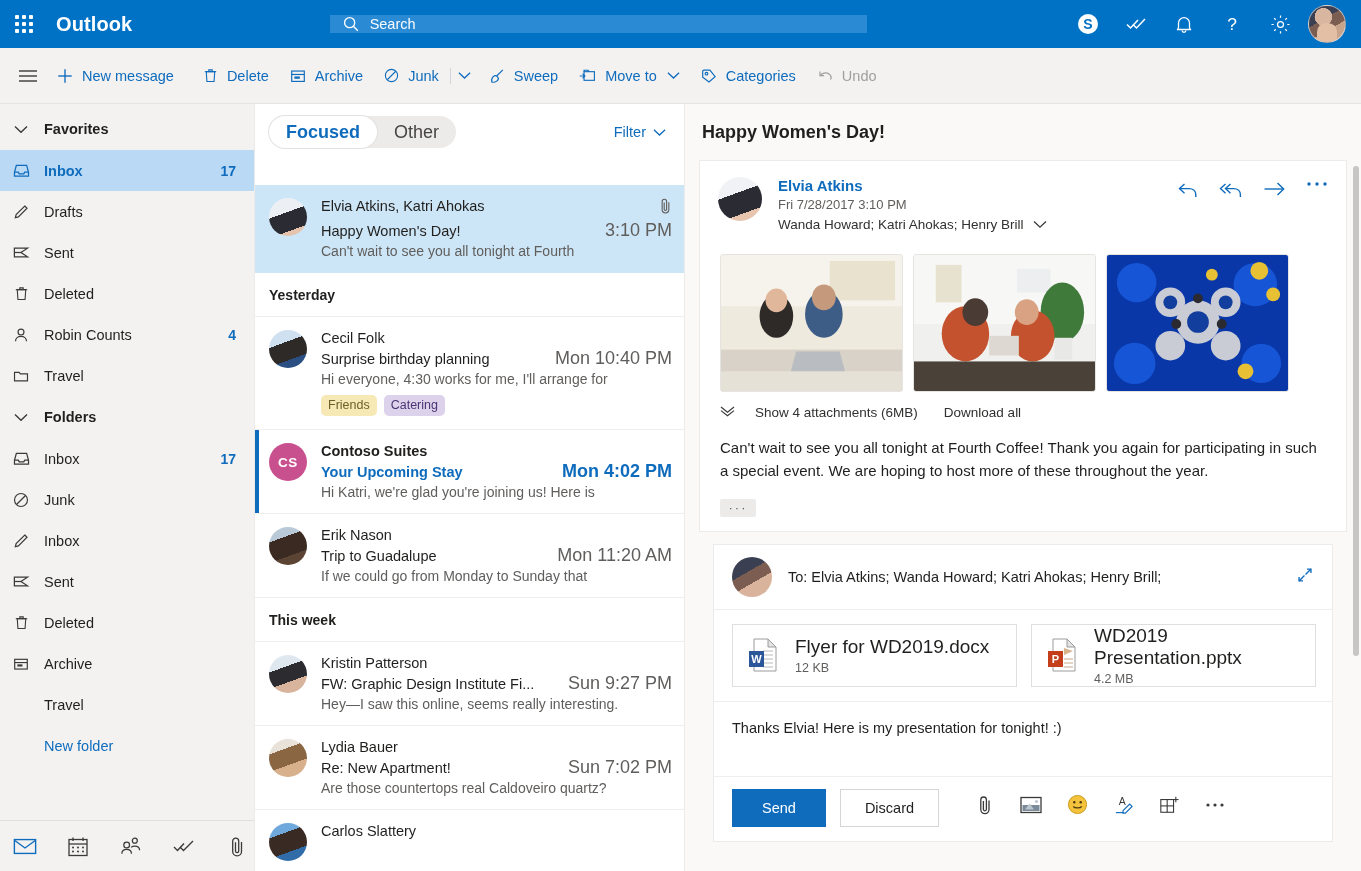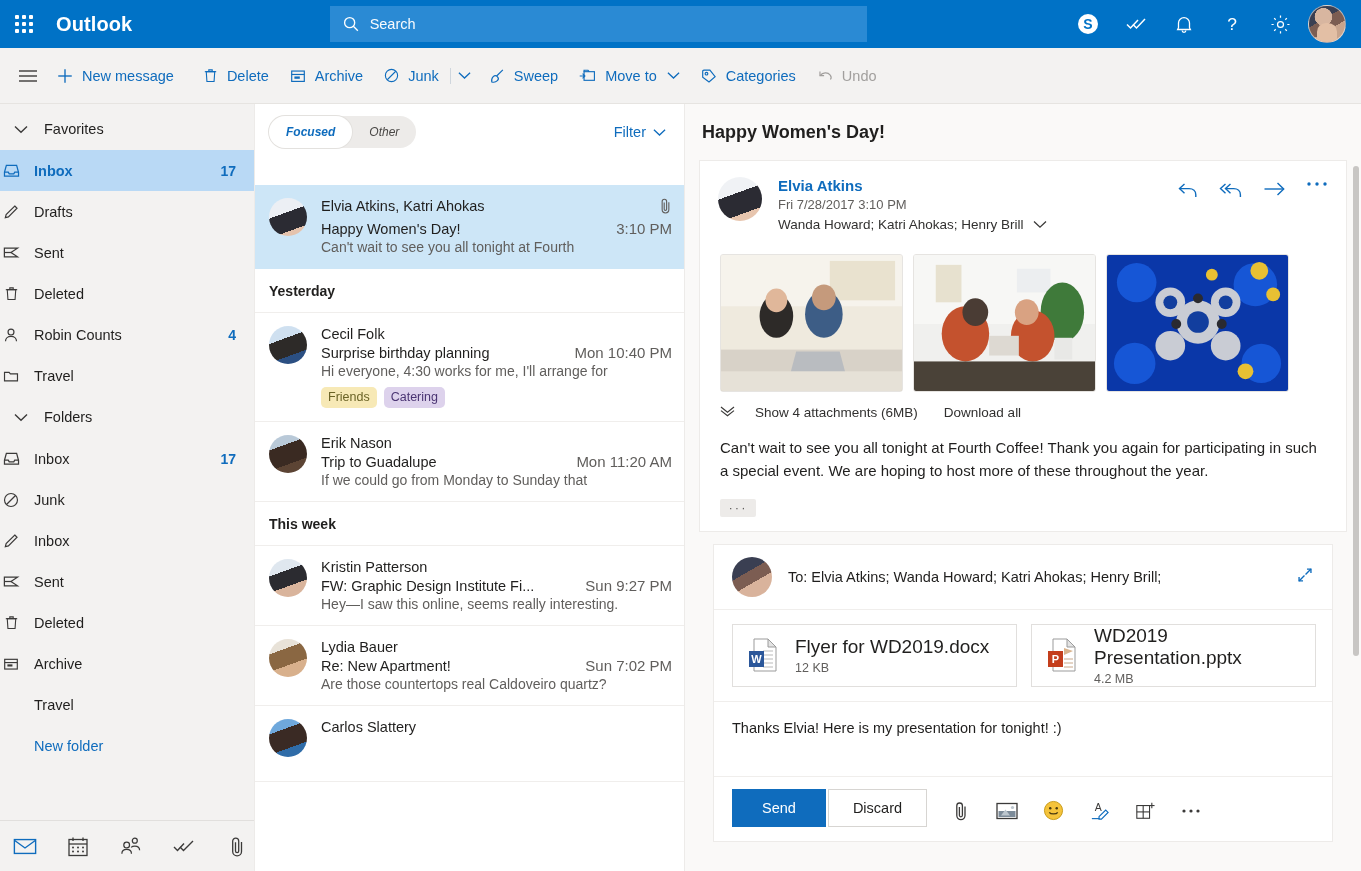--- a/index.html
+++ b/index.html
@@ -16,21 +16,21 @@
   .topbar {
     height: 48px; background: #0072c6; flex: 0 0 48px;
     display: flex; align-items: center; color: #fff;
   }
   .waffle { width: 48px; height: 48px; display: flex; align-items: center; justify-content: center; cursor: pointer; }
   .waffle-grid { display: grid; grid-template-columns: repeat(3, 4px); grid-template-rows: repeat(3, 4px); gap: 3px; }
   .waffle-grid i { width: 4px; height: 4px; background: #fff; border-radius: 1px; display: block; }
   .brand { font-size: 20px; font-weight: 600; letter-spacing: .1px; margin-left: 8px; }
   .search-wrap { flex: 1; display: flex; justify-content: center; }
   .searchbox {
-    width: 537px; height: 36px; background: #2a8ad4; display: flex; align-items: center;
+    width: 537px; height: 18px; background: #2a8ad4; display: flex; align-items: center;
     padding: 0 12px; cursor: text;
   }
   .searchbox .sicon { width: 18px; height: 18px; margin-right: 10px; flex: 0 0 18px; }
   .searchbox .sph { font-size: 14.5px; color: #ffffff; opacity: .97; }
   .top-icons { display: flex; align-items: center; gap: 0px; margin-right: 10px; }
   .tbtn { width: 48px; height: 48px; display: flex; align-items: center; justify-content: center; cursor: pointer; }
   .avatar-top {
     width: 38px; height: 38px; border-radius: 50%; margin: 0 5px 0 4px; cursor: pointer;
     background: radial-gradient(circle at 40% 30%, #d8b6a0 0 26%, transparent 27%),
                 linear-gradient(150deg,#3a3f52 0 38%, #7c5d52 38% 62%, #c8a48d 62% 100%);
@@ -61,25 +61,25 @@
   .body { flex: 1; display: flex; min-height: 0; }
 
   
   .sidebar {
     width: 255px; flex: 0 0 255px; background: #f3f2f1; display: flex; flex-direction: column;
     border-right: 1px solid #edebe9;
   }
   .side-scroll { flex: 1; overflow: hidden; padding-top: 4px; }
   .grp-head {
     display: flex; align-items: center; height: 42px; padding-left: 10px; cursor: pointer;
-    font-size: 14.5px; font-weight: 400; color: #201f1e; gap: 12px;
+    font-size: 14.5px; font-weight: 700; color: #201f1e; gap: 12px;
   }
   .grp-head .chev { width: 22px; display: flex; justify-content: center; color: #444; }
   .nav-item {
-    display: flex; align-items: center; height: 41px; cursor: pointer;
+    display: flex; align-items: center; height: 41px; padding-left: 10px; cursor: pointer;
     font-size: 14.5px; color: #201f1e; position: relative;
   }
   .nav-item .ico { width: 22px; display: flex; justify-content: center; align-items: center; flex: 0 0 22px; color: #3b3a39; }
   .nav-item .lbl { margin-left: 12px; flex: 1; white-space: nowrap; overflow: hidden; }
   .nav-item .cnt { font-size: 14px; color: #0f6cbd; font-weight: 600; margin-right: 18px; }
   .nav-item.active { background: #b9d9f5; }
   .nav-item.active .lbl { color: #0f6cbd; font-weight: 700; }
   .nav-item.active .ico { color: #0f6cbd; }
   .nav-item.active .cnt { color: #0f6cbd; font-weight: 700; }
   .nav-item.noicon .lbl { margin-left: 12px; }
@@ -88,38 +88,38 @@
     height: 51px; flex: 0 0 51px; border-top: 1px solid #e1dfdd; display: flex; align-items: center;
     padding-left: 8px; gap: 18px;
   }
   .sbtn { width: 38px; height: 38px; display: flex; align-items: center; justify-content: center; cursor: pointer; color: #3b3a39;}
   .sbtn.active { color: #0f6cbd; }
 
   
   .mlist { width: 430px; flex: 0 0 430px; background: #ffffff; display: flex; flex-direction: column; border-right: 1px solid #edebe9; }
   .mlist-head { height: 56px; flex: 0 0 56px; display: flex; align-items: center; padding: 0 14px 0 14px; }
   .pivot { display: flex; background: #edebe9; border-radius: 16px; height: 32px; align-items: center; }
-  .pivot .pv { height: 32px; display: flex; align-items: center; padding: 0 17px; font-size: 12px; color: #484644; cursor: pointer; border-radius: 16px; font-style: italic; }
+  .pivot .pv { height: 32px; display: flex; align-items: center; padding: 0 17px; font-size: 18px; color: #484644; cursor: pointer; border-radius: 16px; }
   .pivot .pv.sel { background: #ffffff; color: #0f6cbd; font-weight: 700; box-shadow: 0 0 0 1px #e3e1de; }
   .filter { margin-left: auto; display: flex; align-items: center; gap: 7px; color: #0f6cbd; font-size: 14.5px; cursor: pointer; padding-right: 4px;}
   .mlist-scroll { flex: 1; overflow: hidden; margin-top: 25px; }
   .daysep { height: 44px; display: flex; align-items: center; padding-left: 14px; font-size: 14px; font-weight: 700; color: #201f1e; border-bottom: 1px solid #f0eeec; }
   .mrow { display: flex; padding: 13px 12px 13px 14px; border-bottom: 1px solid #f0eeec; cursor: pointer; position: relative; }
   .mrow.selected { background: #cde6f7; border-bottom-color: #cde6f7; }
   .mrow.unread::before { content: ""; position: absolute; left: 0; top: 0; bottom: 0; width: 4px; background: #0f6cbd; }
   .mrow .av { width: 38px; height: 38px; border-radius: 50%; flex: 0 0 38px; margin-right: 14px; overflow: hidden; position: relative; background: #cfd8e3;}
   .mrow .av.initials { display: flex; align-items: center; justify-content: center; color: #fff; font-size: 13.5px; font-weight: 700; letter-spacing: .5px; }
   .mrow .mc { flex: 1; min-width: 0; }
   .mline1 { display: flex; align-items: flex-start; }
   .mfrom { font-size: 14.5px; color: #201f1e; flex: 1; white-space: nowrap; overflow: hidden; text-overflow: ellipsis; }
   .mrow.unread .mfrom { font-weight: 700; }
   .mline2 { display: flex; align-items: baseline; margin-top: 2px; }
   .msubj { font-size: 14.5px; color: #201f1e; flex: 1; white-space: nowrap; overflow: hidden; text-overflow: ellipsis; padding-right: 10px;}
   .mrow.unread .msubj { color: #0f6cbd; font-weight: 700; }
-  .mtime { font-size: 15px; color: #605e5c; white-space: nowrap; }
+  .mtime { font-size: 18px; color: #605e5c; white-space: nowrap; }
   .mrow.unread .mtime { color: #0f6cbd; font-weight: 600; }
   .mprev { font-size: 14px; color: #605e5c; margin-top: 2px; white-space: nowrap; overflow: hidden; text-overflow: ellipsis; }
   .mtags { margin-top: 8px; display: flex; gap: 7px; }
   .tag { font-size: 12.5px; padding: 3px 7px 4px; border-radius: 5px; }
   .clip { margin-left: 6px; color: #605e5c; flex: 0 0 auto; }
 
   
   .reading { flex: 1; background: #faf9f8; display: flex; flex-direction: column; min-width: 0; position: relative; }
   .read-title { height: 56px; flex: 0 0 56px; display: flex; align-items: center; padding-left: 17px; font-size: 18px; font-weight: 700; color: #201f1e; }
   .read-scroll { flex: 1; min-height: 0; padding: 0 14px 0 14px; overflow: hidden; }
@@ -145,21 +145,21 @@
   .cp-to { display: flex; align-items: center; padding: 12px 16px 12px 18px; border-bottom: 1px solid #f0eeec; }
   .cp-av { width: 40px; height: 40px; border-radius: 50%; flex: 0 0 40px; margin-right: 16px; overflow: hidden; background:#3a3f52; position: relative;}
   .cp-to-text { flex: 1; font-size: 14.5px; color: #201f1e; }
   .cp-pop { color: #0f6cbd; cursor: pointer; padding-right: 2px; }
   .cp-atts { display: flex; gap: 14px; padding: 14px 16px 14px 18px; border-bottom: 1px solid #f0eeec; }
   .att-card { flex: 1; border: 1px solid #e1dfdd; height: 63px; display: flex; align-items: center; padding: 0 14px; cursor: pointer; }
   .att-ico { width: 34px; height: 34px; flex: 0 0 34px; margin-right: 14px; display: flex; align-items: center; justify-content: center;}
   .att-nm { font-size: 19px; color: #201f1e; }
   .att-sz { font-size: 12.5px; color: #605e5c; margin-top: 3px; }
   .cp-body { padding: 18px 18px 8px 18px; font-size: 14.5px; color: #201f1e; min-height: 74px; }
-  .cp-bar { display: flex; align-items: flex-end; padding: 12px 16px 14px 18px; gap: 0; border-top: 1px solid #f0eeec; }
+  .cp-bar { display: flex; align-items: flex-start; padding: 12px 16px 14px 18px; gap: 12px; border-top: 1px solid #f0eeec; }
   .btn-send { background: #0f6cbd; color: #fff; border: none; height: 38px; padding: 0 30px; font-size: 14.5px; cursor: pointer; font-family: inherit; }
   .btn-discard { background: #fff; color: #201f1e; border: 1px solid #d7d5d2; height: 38px; padding: 0 24px; font-size: 14.5px; cursor: pointer; margin-left: 2px; font-family: inherit; }
   .cp-tools { display: flex; align-items: center; gap: 14px; margin-left: 18px; }
   .cp-tool { width: 32px; height: 32px; display: flex; align-items: center; justify-content: center; cursor: pointer; color: #3b3a39;}
   .scrollbar { position: absolute; right: 2px; top: 62px; bottom: 10px; width: 6px; }
   .scrollbar .thumbbar { position: absolute; top: 0; width: 6px; height: 490px; background: #c8c6c4; border-radius: 3px; }
 </style>
 </head>
 <body>
 
@@ -565,20 +565,35 @@
               <span class="mtime">Mon 10:40 PM</span>
             </div>
             <div class="mprev">Hi everyone, 4:30 works for me, I'll arrange for</div>
             <div class="mtags">
               <span class="tag" style="background:#f7e9b6;color:#6b6326;">Friends</span>
               <span class="tag" style="background:#ddd2ec;color:#4b3573;">Catering</span>
             </div>
           </div>
         </div>
 
+        <div class="mrow unread">
+          <div class="av initials" style="background:#c9508f;">
+            <span>CS</span>
+          </div>
+          <div class="mc">
+            <div class="mline1">
+                <span class="mfrom">Contoso Suites</span>
+              </div>
+            <div class="mline2">
+              <span class="msubj">Your Upcoming Stay</span>
+              <span class="mtime">Mon 4:02 PM</span>
+            </div>
+            <div class="mprev">Hi Katri, we're glad you're joining us! Here is</div>
+          </div>
+        </div>
 
         <div class="mrow">
           <div class="av" style="background:linear-gradient(160deg,#b9c9d8 0 30%,#3a2a22 30% 70%,#5c4434 70% 100%);"></div>
           <div class="mc">
             <div class="mline1">
                 <span class="mfrom">Erik Nason</span>
               </div>
             <div class="mline2">
               <span class="msubj">Trip to Guadalupe</span>
               <span class="mtime">Mon 11:20 AM</span>

